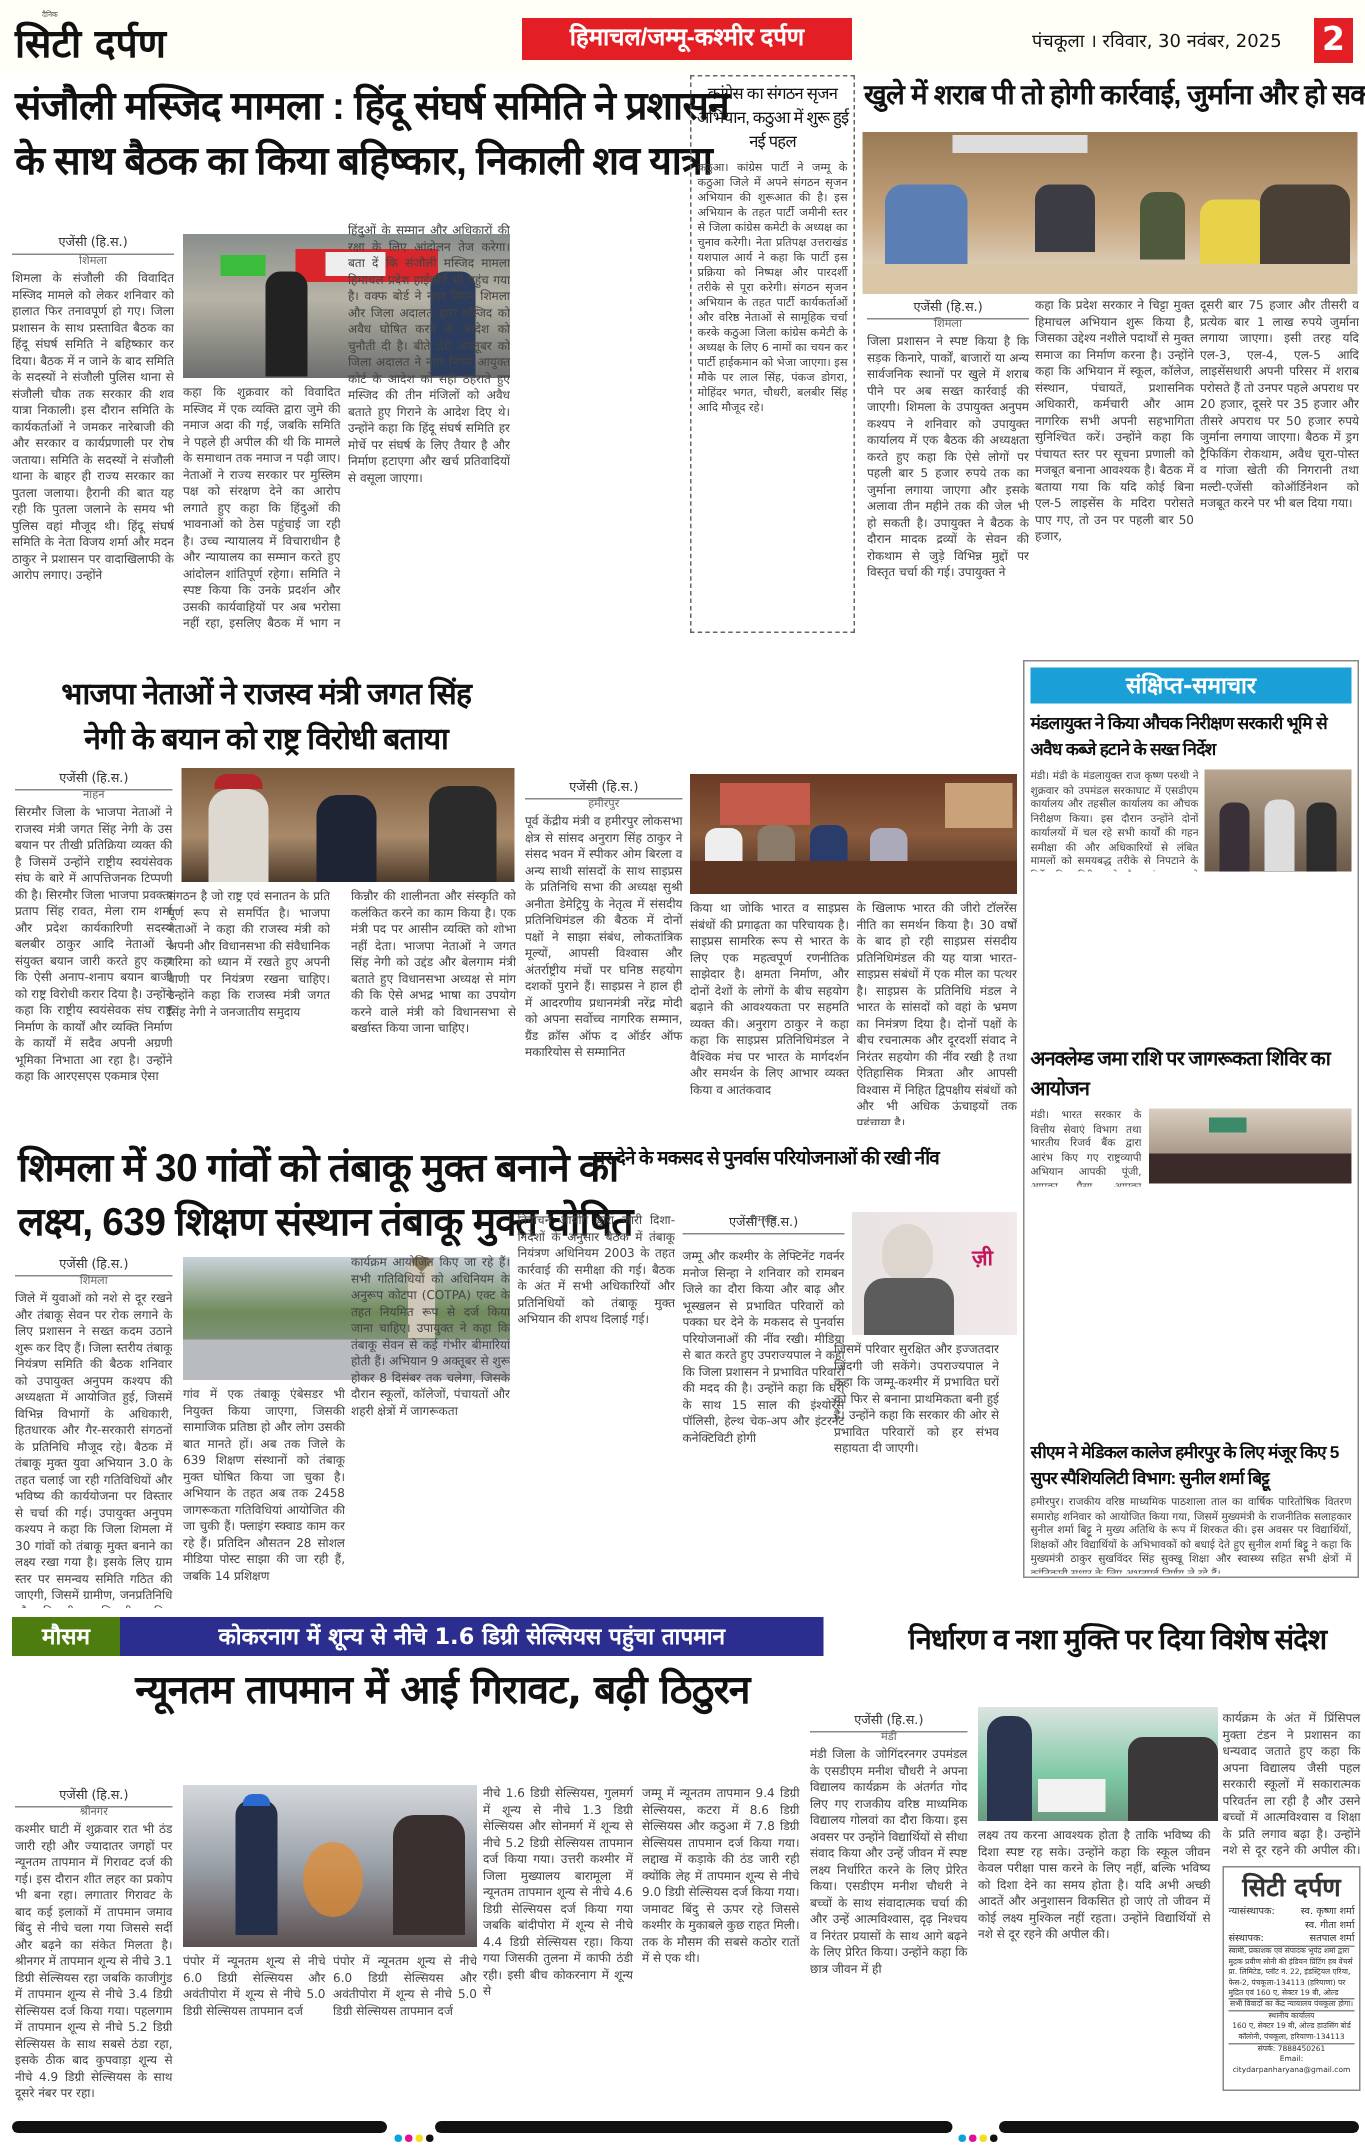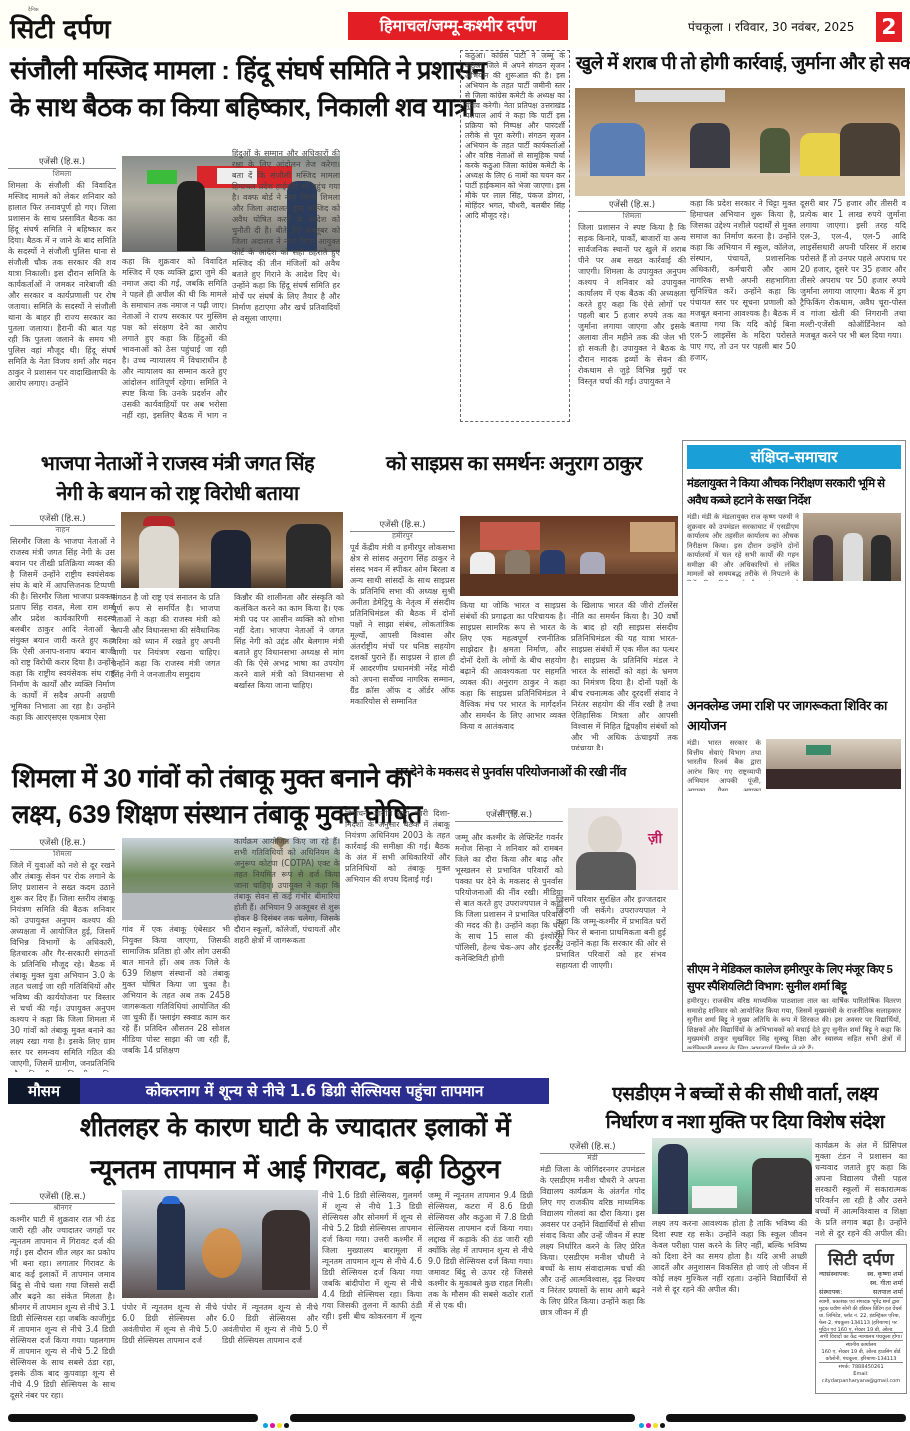--- a/index.html
+++ b/index.html
@@ -11,21 +11,21 @@
 .section-banner{left:348px;top:12px;width:220px;height:28px;background:#e31e24;color:#fff;font-weight:bold;font-size:16px;text-align:center;line-height:28px;font-family:"Liberation Sans",sans-serif}
 .dateline{left:688px;top:18px;font-size:12px;color:#111}
 .page-no{left:876px;top:12px;width:26px;height:30px;background:#e31e24;color:#fff;font-weight:bold;font-size:22px;text-align:center;line-height:30px}
 .hl{font-family:"Liberation Sans",sans-serif;font-weight:bold;color:#111;letter-spacing:-0.5px;line-height:1.15}
 .body{font-size:8px;line-height:11px;color:#444;text-align:justify;overflow:hidden}
 .byline{font-size:8.5px;color:#333;text-align:center;border-bottom:1px solid #888;padding-bottom:2px}
 .place{font-size:7.5px;color:#666;text-align:center}
 .photo{overflow:hidden}
 .boxed{border:1px dashed #666}
 .brief-head{background:#1a9fd6;color:#fff;font-weight:bold;text-align:center;font-size:15px;line-height:24px}
-.weather-label{background:#0f172a;color:#fff;font-weight:bold;font-size:15px;text-align:center;line-height:26px}
+.weather-label{background:#4d7c0f;color:#fff;font-weight:bold;font-size:15px;text-align:center;line-height:26px}
 .weather-bar{background:#2b2d8f;color:#fff;font-weight:bold;font-size:15px;text-align:center;line-height:26px}
 .reg-bar{height:8px;background:#111;border-radius:4px}
 .reg-dot{width:5px;height:5px;border-radius:50%;display:inline-block;margin:0 1px}
 .impr{border:1px solid #888;background:#fff;font-size:6.5px;line-height:9px;color:#333;padding:3px}
 </style>
 </head>
 <body>
 
 <div class="abs masthead"></div>
 <div class="abs logo-small">दैनिक</div>
@@ -45,20 +45,21 @@
   <div style="position:absolute;left:75px;top:10px;width:95px;height:22px;background:#d8262a"></div>
   <div style="position:absolute;left:95px;top:12px;width:40px;height:16px;background:#eee"></div>
   <div style="position:absolute;left:25px;top:14px;width:30px;height:14px;background:#3bbd3b"></div>
   <div style="position:absolute;left:55px;top:25px;width:28px;height:70px;background:#222;border-radius:10px 10px 0 0"></div>
   <div style="position:absolute;left:165px;top:25px;width:30px;height:70px;background:#2c3c5c;border-radius:10px 10px 0 0"></div>
 </div>
 <div class="abs body" style="left:122px;top:256px;width:105px;height:165px">कहा कि शुक्रवार को विवादित मस्जिद में एक व्यक्ति द्वारा जुमे की नमाज अदा की गई, जबकि समिति ने पहले ही अपील की थी कि मामले के समाधान तक नमाज न पढ़ी जाए। नेताओं ने राज्य सरकार पर मुस्लिम पक्ष को संरक्षण देने का आरोप लगाते हुए कहा कि हिंदुओं की भावनाओं को ठेस पहुंचाई जा रही है। उच्च न्यायालय में विचाराधीन है और न्यायालय का सम्मान करते हुए आंदोलन शांतिपूर्ण रहेगा। समिति ने स्पष्ट किया कि उनके प्रदर्शन और उसकी कार्यवाहियों पर अब भरोसा नहीं रहा, इसलिए बैठक में भाग न लेने का फैसला लिया। नेताओं ने कहा कि मामला अब हिमाचल प्रदेश</div>
 <div class="abs body" style="left:232px;top:148px;width:108px;height:273px">हिंदुओं के सम्मान और अधिकारों की रक्षा के लिए आंदोलन तेज करेगा। बता दें कि संजौली मस्जिद मामला हिमाचल प्रदेश हाईकोर्ट भी पहुंच गया है। वक्फ बोर्ड ने नगर निगम शिमला और जिला अदालत द्वारा मस्जिद को अवैध घोषित करने के आदेश को चुनौती दी है। बीते 30 अक्तूबर को जिला अदालत ने नगर निगम आयुक्त कोर्ट के आदेश को सही ठहराते हुए मस्जिद की तीन मंजिलों को अवैध बताते हुए गिराने के आदेश दिए थे। उन्होंने कहा कि हिंदू संघर्ष समिति हर मोर्चे पर संघर्ष के लिए तैयार है और निर्माण हटाएगा और खर्च प्रतिवादियों से वसूला जाएगा।</div>
 
 <div class="abs boxed" style="left:460px;top:50px;width:110px;height:372px">
+  <div class="hl" style="font-size:11px;text-align:center;padding:4px 2px;font-weight:normal;line-height:16px">कांग्रेस का संगठन सृजन अभियान, कठुआ में शुरू हुई नई पहल</div>
   <div class="body" style="padding:0 4px;height:300px;font-size:7.5px;line-height:10px">कठुआ। कांग्रेस पार्टी ने जम्मू के कठुआ जिले में अपने संगठन सृजन अभियान की शुरूआत की है। इस अभियान के तहत पार्टी जमीनी स्तर से जिला कांग्रेस कमेटी के अध्यक्ष का चुनाव करेगी। नेता प्रतिपक्ष उत्तराखंड यशपाल आर्य ने कहा कि पार्टी इस प्रक्रिया को निष्पक्ष और पारदर्शी तरीके से पूरा करेगी। संगठन सृजन अभियान के तहत पार्टी कार्यकर्ताओं और वरिष्ठ नेताओं से सामूहिक चर्चा करके कठुआ जिला कांग्रेस कमेटी के अध्यक्ष के लिए 6 नामों का चयन कर पार्टी हाईकमान को भेजा जाएगा। इस मौके पर लाल सिंह, पंकज डोगरा, मोहिंदर भगत, चौधरी, बलबीर सिंह आदि मौजूद रहे।</div>
 </div>
 
 <div class="abs hl" style="left:576px;top:52px;width:332px;font-size:18.5px;white-space:nowrap">खुले में शराब पी तो होगी कार्रवाई, जुर्माना और हो सकती है जेल</div>
 <div class="abs photo" style="left:575px;top:88px;width:330px;height:108px;background:linear-gradient(180deg,#9a7a55 0%,#c7a883 55%,#e9e1d3 100%)">
   <div style="position:absolute;left:60px;top:2px;width:90px;height:12px;background:#ddd"></div>
   <div style="position:absolute;left:15px;top:35px;width:55px;height:60px;background:#5b7fb5;border-radius:12px 12px 0 0"></div>
   <div style="position:absolute;left:115px;top:35px;width:40px;height:45px;background:#3c3c44;border-radius:10px 10px 0 0"></div>
   <div style="position:absolute;left:185px;top:40px;width:30px;height:45px;background:#4f5a3c;border-radius:10px 10px 0 0"></div>
   <div style="position:absolute;left:225px;top:45px;width:45px;height:45px;background:#e7d24a;border-radius:10px 10px 0 0"></div>
@@ -81,21 +82,20 @@
 <div class="abs photo" style="left:121px;top:512px;width:222px;height:76px;background:linear-gradient(180deg,#7c5a3c 0%,#a88a6a 60%,#4d3a2a 100%)">
   <div style="position:absolute;left:18px;top:14px;width:40px;height:62px;background:#ddd8d0;border-radius:14px 14px 0 0"></div>
   <div style="position:absolute;left:22px;top:4px;width:32px;height:10px;background:#b5262a;border-radius:8px 8px 0 0"></div>
   <div style="position:absolute;left:90px;top:18px;width:40px;height:58px;background:#1e2433;border-radius:14px 14px 0 0"></div>
   <div style="position:absolute;left:165px;top:12px;width:45px;height:64px;background:#2b2b2b;border-radius:14px 14px 0 0"></div>
 </div>
 <div class="abs body" style="left:112px;top:592px;width:108px;height:158px">संगठन है जो राष्ट्र एवं सनातन के प्रति पूर्ण रूप से समर्पित है। भाजपा नेताओं ने कहा की राजस्व मंत्री को अपनी और विधानसभा की संवैधानिक गरिमा को ध्यान में रखते हुए अपनी वाणी पर नियंत्रण रखना चाहिए। उन्होंने कहा कि राजस्व मंत्री जगत सिंह नेगी ने जनजातीय समुदाय</div>
 <div class="abs body" style="left:234px;top:592px;width:110px;height:158px">किन्नौर की शालीनता और संस्कृति को कलंकित करने का काम किया है। एक मंत्री पद पर आसीन व्यक्ति को शोभा नहीं देता। भाजपा नेताओं ने जगत सिंह नेगी को उद्दंड और बेलगाम मंत्री बताते हुए विधानसभा अध्यक्ष से मांग की कि ऐसे अभद्र भाषा का उपयोग करने वाले मंत्री को विधानसभा से बर्खास्त किया जाना चाहिए।</div>
 
 <div class="abs hl" style="left:350px;top:448px;width:328px;font-size:20px;text-align:center;line-height:30px">
-  <div style="white-space:nowrap">को साइप्रस का समर्थनः अनुराग ठाकुर</div>
 </div>
 <div class="abs byline" style="left:350px;top:518px;width:105px">एजेंसी (हि.स.)</div>
 <div class="abs place" style="left:350px;top:530px;width:105px">हमीरपुर</div>
 <div class="abs body" style="left:350px;top:542px;width:105px;height:208px">पूर्व केंद्रीय मंत्री व हमीरपुर लोकसभा क्षेत्र से सांसद अनुराग सिंह ठाकुर ने संसद भवन में स्पीकर ओम बिरला व अन्य साथी सांसदों के साथ साइप्रस के प्रतिनिधि सभा की अध्यक्ष सुश्री अनीता डेमेट्रियु के नेतृत्व में संसदीय प्रतिनिधिमंडल की बैठक में दोनों पक्षों ने साझा संबंध, लोकतांत्रिक मूल्यों, आपसी विश्वास और अंतर्राष्ट्रीय मंचों पर घनिष्ठ सहयोग दशकों पुराने हैं। साइप्रस ने हाल ही में आदरणीय प्रधानमंत्री नरेंद्र मोदी को अपना सर्वोच्च नागरिक सम्मान, ग्रैंड क्रॉस ऑफ द ऑर्डर ऑफ मकारियोस से सम्मानित</div>
 <div class="abs photo" style="left:460px;top:516px;width:218px;height:80px;background:linear-gradient(180deg,#6b3a25 0%,#8a5a3c 50%,#3e2a20 100%)">
   <div style="position:absolute;left:20px;top:6px;width:60px;height:28px;background:#c45a4a"></div>
   <div style="position:absolute;left:170px;top:6px;width:45px;height:30px;background:#c9a27a"></div>
   <div style="position:absolute;left:0;top:58px;width:218px;height:22px;background:#5b3522"></div>
   <div style="position:absolute;left:10px;top:36px;width:25px;height:22px;background:#eee;border-radius:8px 8px 0 0"></div>
   <div style="position:absolute;left:45px;top:34px;width:25px;height:24px;background:#8a7a6a;border-radius:8px 8px 0 0"></div>
@@ -153,39 +153,37 @@
 <div class="abs photo" style="left:568px;top:808px;width:110px;height:82px;background:linear-gradient(90deg,#e8e4e2,#f1e8ea)">
   <div style="position:absolute;left:20px;top:8px;width:34px;height:38px;background:#ddd6ce;border-radius:50% 50% 40% 40%"></div>
   <div style="position:absolute;left:8px;top:44px;width:60px;height:38px;background:#5c5c5c;border-radius:14px 14px 0 0"></div>
   <div style="position:absolute;left:80px;top:20px;width:30px;height:20px;color:#c2185b;font-weight:bold;font-size:14px">ज़ी</div>
 </div>
 <div class="abs body" style="left:556px;top:894px;width:110px;height:178px">जिसमें परिवार सुरक्षित और इज्जतदार जिंदगी जी सकेंगे। उपराज्यपाल ने कहा कि जम्मू-कश्मीर में प्रभावित घरों को फिर से बनाना प्राथमिकता बनी हुई है। उन्होंने कहा कि सरकार की ओर से प्रभावित परिवारों को हर संभव सहायता दी जाएगी।</div>
 
 <div class="abs weather-label" style="left:8px;top:1078px;width:72px;height:26px">मौसम</div>
 <div class="abs weather-bar" style="left:80px;top:1078px;width:469px;height:26px">कोकरनाग में शून्य से नीचे 1.6 डिग्री सेल्सियस पहुंचा तापमान</div>
 <div class="abs hl" style="left:10px;top:1106px;width:570px;font-size:26px;text-align:center;line-height:42px;font-family:'DejaVu Sans',sans-serif;font-weight:bold">
-  <div style="white-space:nowrap">शीतलहर के कारण घाटी के ज्यादातर इलाकों में</div>
   <div style="white-space:nowrap">न्यूनतम तापमान में आई गिरावट, बढ़ी ठिठुरन</div>
 </div>
 <div class="abs byline" style="left:10px;top:1190px;width:105px">एजेंसी (हि.स.)</div>
 <div class="abs place" style="left:10px;top:1202px;width:105px">श्रीनगर</div>
 <div class="abs body" style="left:10px;top:1214px;width:105px;height:198px">कश्मीर घाटी में शुक्रवार रात भी ठंड जारी रही और ज्यादातर जगहों पर न्यूनतम तापमान में गिरावट दर्ज की गई। इस दौरान शीत लहर का प्रकोप भी बना रहा। लगातार गिरावट के बाद कई इलाकों में तापमान जमाव बिंदु से नीचे चला गया जिससे सर्दी और बढ़ने का संकेत मिलता है। श्रीनगर में तापमान शून्य से नीचे 3.1 डिग्री सेल्सियस रहा जबकि काजीगुंड में तापमान शून्य से नीचे 3.4 डिग्री सेल्सियस दर्ज किया गया। पहलगाम में तापमान शून्य से नीचे 5.2 डिग्री सेल्सियस के साथ सबसे ठंडा रहा, इसके ठीक बाद कुपवाड़ा शून्य से नीचे 4.9 डिग्री सेल्सियस के साथ दूसरे नंबर पर रहा।</div>
 <div class="abs photo" style="left:122px;top:1190px;width:196px;height:108px;background:linear-gradient(180deg,#d4d8dc 0%,#9aa0a8 50%,#5c5050 100%)">
   <div style="position:absolute;left:35px;top:10px;width:28px;height:90px;background:#24304a;border-radius:10px 10px 0 0"></div>
   <div style="position:absolute;left:40px;top:6px;width:18px;height:8px;background:#2a6ad0;border-radius:6px 6px 0 0"></div>
   <div style="position:absolute;left:80px;top:38px;width:40px;height:50px;background:#e58a2a;border-radius:50%;opacity:0.7"></div>
   <div style="position:absolute;left:140px;top:20px;width:48px;height:80px;background:#3a3030;border-radius:14px 14px 0 0"></div>
 </div>
 <div class="abs body" style="left:122px;top:1302px;width:95px;height:110px">पंपोर में न्यूनतम शून्य से नीचे 6.0 डिग्री सेल्सियस और अवंतीपोरा में शून्य से नीचे 5.0 डिग्री सेल्सियस तापमान दर्ज</div>
 <div class="abs body" style="left:222px;top:1302px;width:96px;height:110px">पंपोर में न्यूनतम शून्य से नीचे 6.0 डिग्री सेल्सियस और अवंतीपोरा में शून्य से नीचे 5.0 डिग्री सेल्सियस तापमान दर्ज</div>
 <div class="abs body" style="left:322px;top:1190px;width:100px;height:222px">नीचे 1.6 डिग्री सेल्सियस, गुलमर्ग में शून्य से नीचे 1.3 डिग्री सेल्सियस और सोनमर्ग में शून्य से नीचे 5.2 डिग्री सेल्सियस तापमान दर्ज किया गया। उत्तरी कश्मीर में जिला मुख्यालय बारामूला में न्यूनतम तापमान शून्य से नीचे 4.6 डिग्री सेल्सियस दर्ज किया गया जबकि बांदीपोरा में शून्य से नीचे 4.4 डिग्री सेल्सियस रहा। किया गया जिसकी तुलना में काफी ठंडी रही। इसी बीच कोकरनाग में शून्य से</div>
 <div class="abs body" style="left:428px;top:1190px;width:105px;height:222px">जम्मू में न्यूनतम तापमान 9.4 डिग्री सेल्सियस, कटरा में 8.6 डिग्री सेल्सियस और कठुआ में 7.8 डिग्री सेल्सियस तापमान दर्ज किया गया। लद्दाख में कड़ाके की ठंड जारी रही क्योंकि लेह में तापमान शून्य से नीचे 9.0 डिग्री सेल्सियस दर्ज किया गया। जमावट बिंदु से ऊपर रहे जिससे कश्मीर के मुकाबले कुछ राहत मिली। तक के मौसम की सबसे कठोर रातों में से एक थी।</div>
 
 <div class="abs hl" style="left:584px;top:1080px;width:322px;font-size:19px;text-align:center;line-height:28px">
-  <div style="white-space:nowrap">एसडीएम ने बच्चों से की सीधी वार्ता, लक्ष्य</div>
   <div style="white-space:nowrap">निर्धारण व नशा मुक्ति पर दिया विशेष संदेश</div>
 </div>
 <div class="abs byline" style="left:540px;top:1140px;width:105px">एजेंसी (हि.स.)</div>
 <div class="abs place" style="left:540px;top:1152px;width:105px">मंडी</div>
 <div class="abs body" style="left:540px;top:1164px;width:105px;height:248px">मंडी जिला के जोगिंदरनगर उपमंडल के एसडीएम मनीश चौधरी ने अपना विद्यालय कार्यक्रम के अंतर्गत गोद लिए गए राजकीय वरिष्ठ माध्यमिक विद्यालय गोलवां का दौरा किया। इस अवसर पर उन्होंने विद्यार्थियों से सीधा संवाद किया और उन्हें जीवन में स्पष्ट लक्ष्य निर्धारित करने के लिए प्रेरित किया। एसडीएम मनीश चौधरी ने बच्चों के साथ संवादात्मक चर्चा की और उन्हें आत्मविश्वास, दृढ़ निश्चय व निरंतर प्रयासों के साथ आगे बढ़ने के लिए प्रेरित किया। उन्होंने कहा कि छात्र जीवन में ही</div>
 <div class="abs photo" style="left:652px;top:1138px;width:160px;height:76px;background:linear-gradient(180deg,#dce4e0 0%,#7ec9a6 60%,#6a9a80 100%)">
   <div style="position:absolute;left:6px;top:6px;width:30px;height:70px;background:#2c3550;border-radius:12px 12px 0 0"></div>
   <div style="position:absolute;left:40px;top:48px;width:45px;height:22px;background:#f2f2f2"></div>
   <div style="position:absolute;left:100px;top:20px;width:60px;height:56px;background:#3a3838;border-radius:10px 10px 0 0"></div>
 </div>

